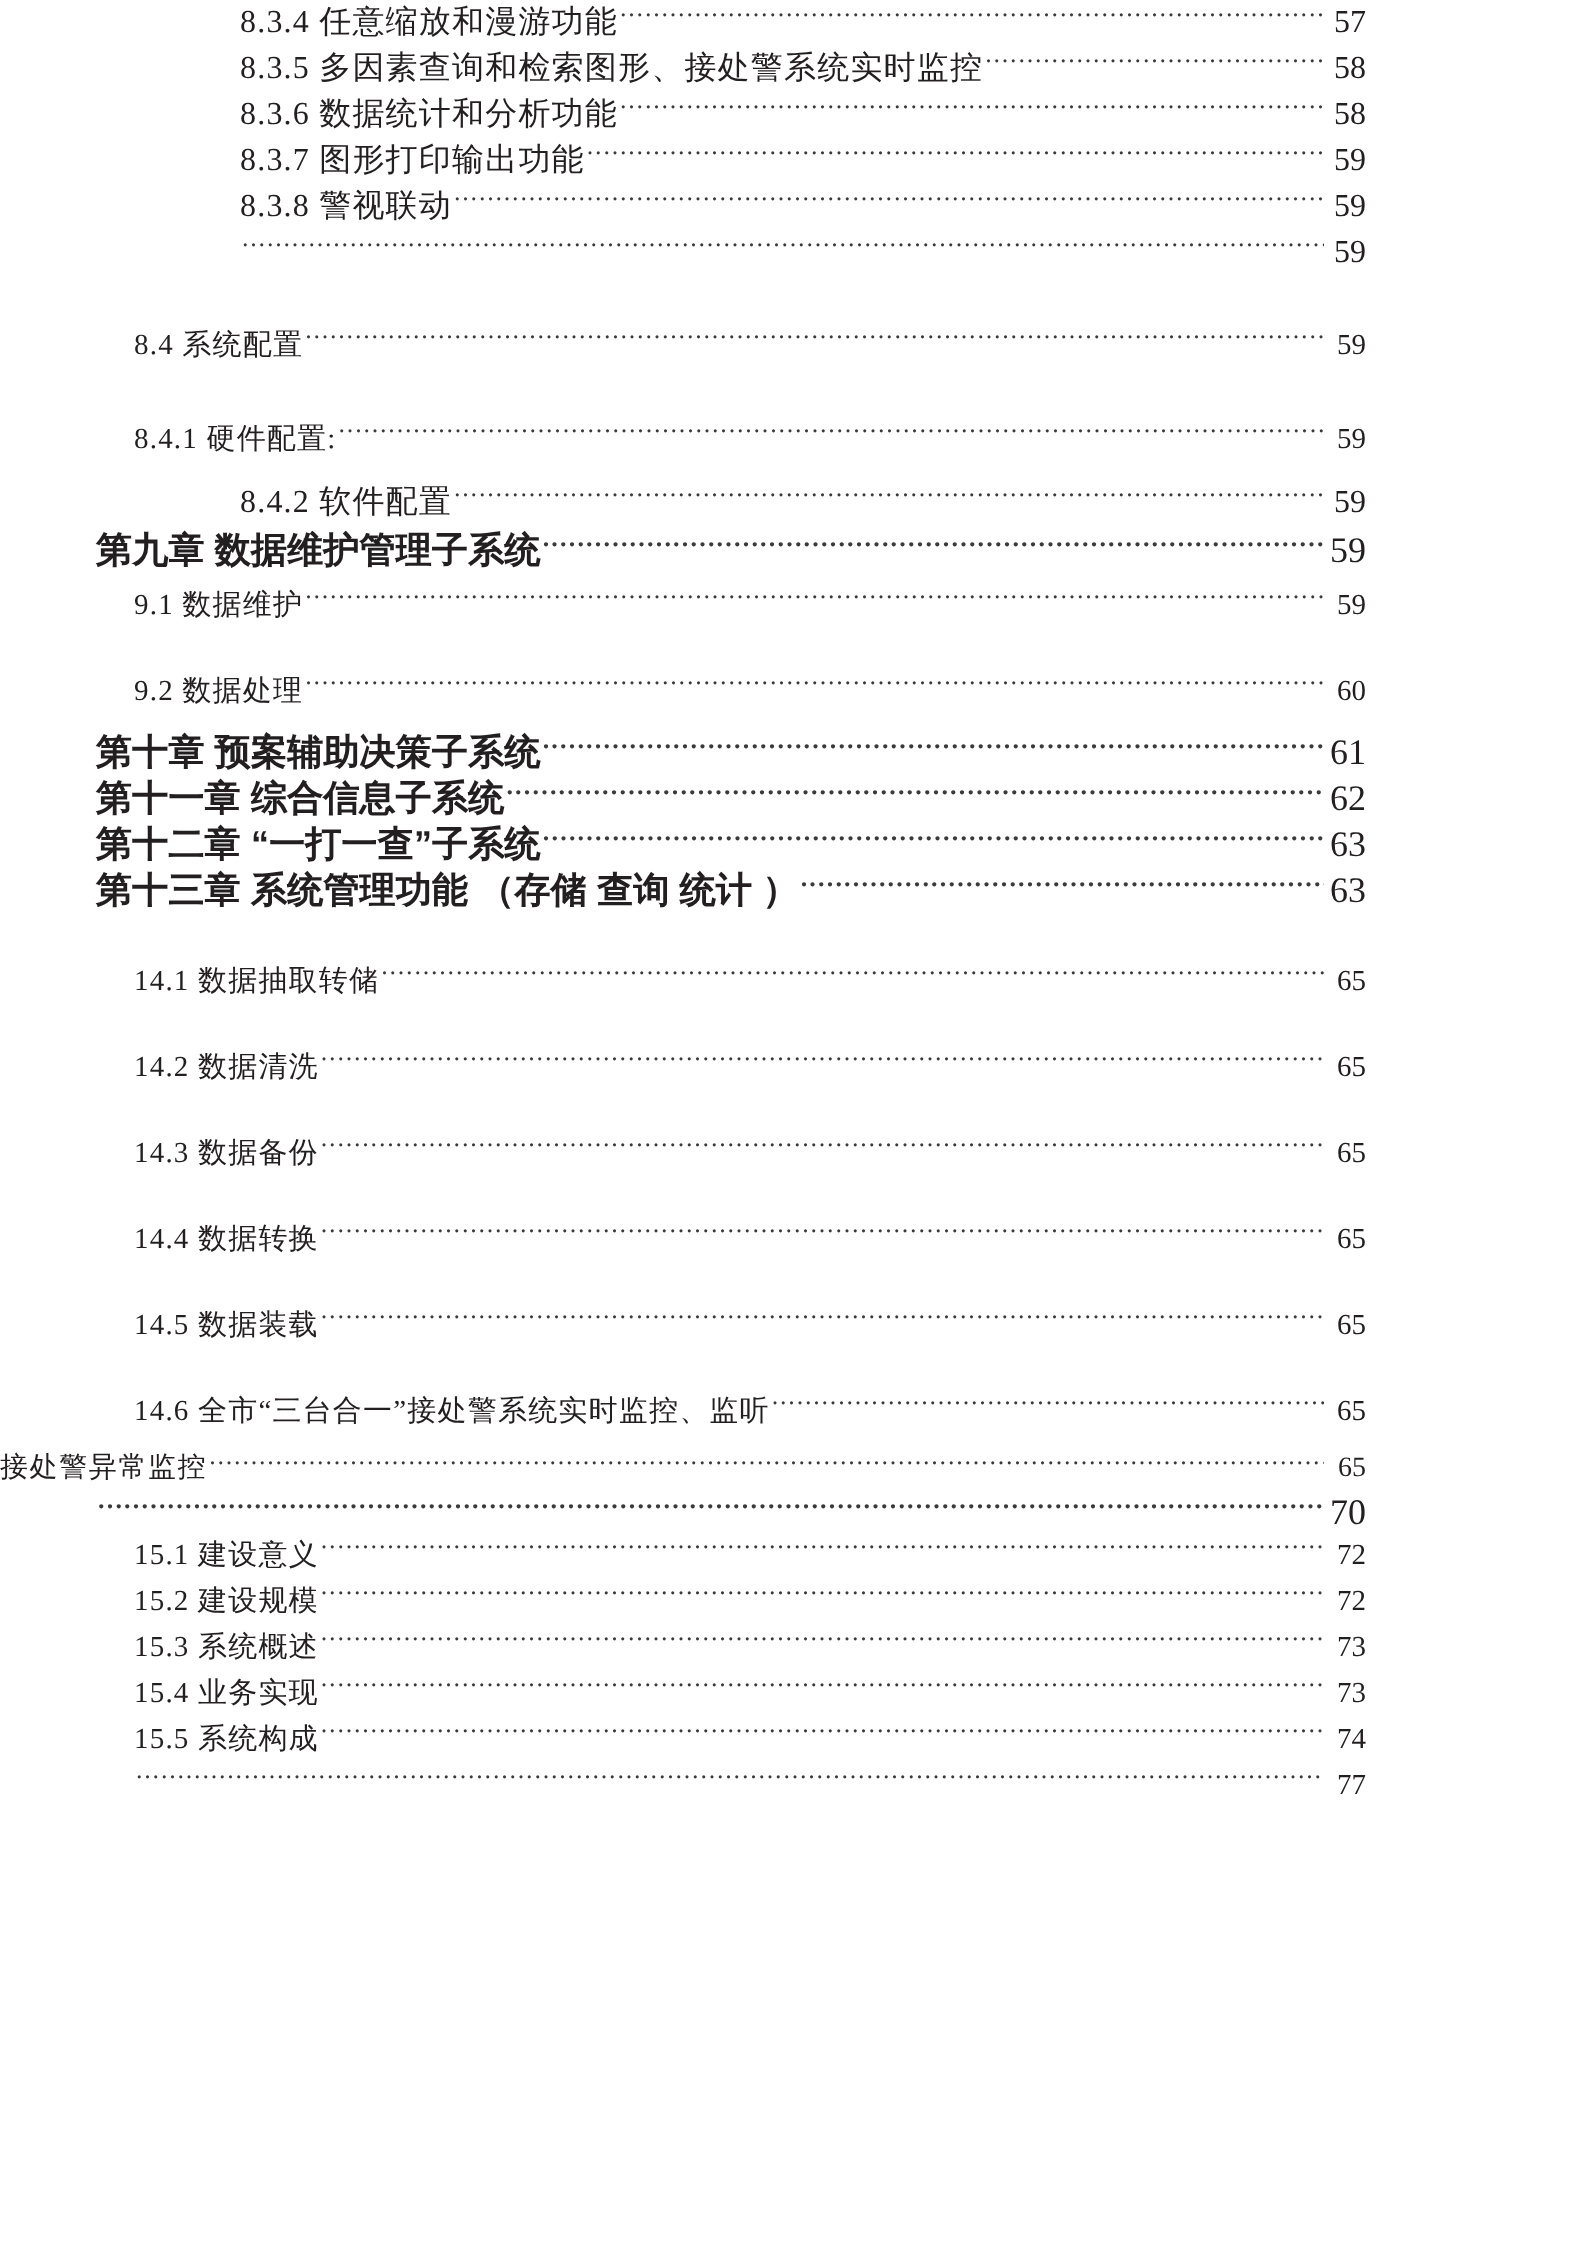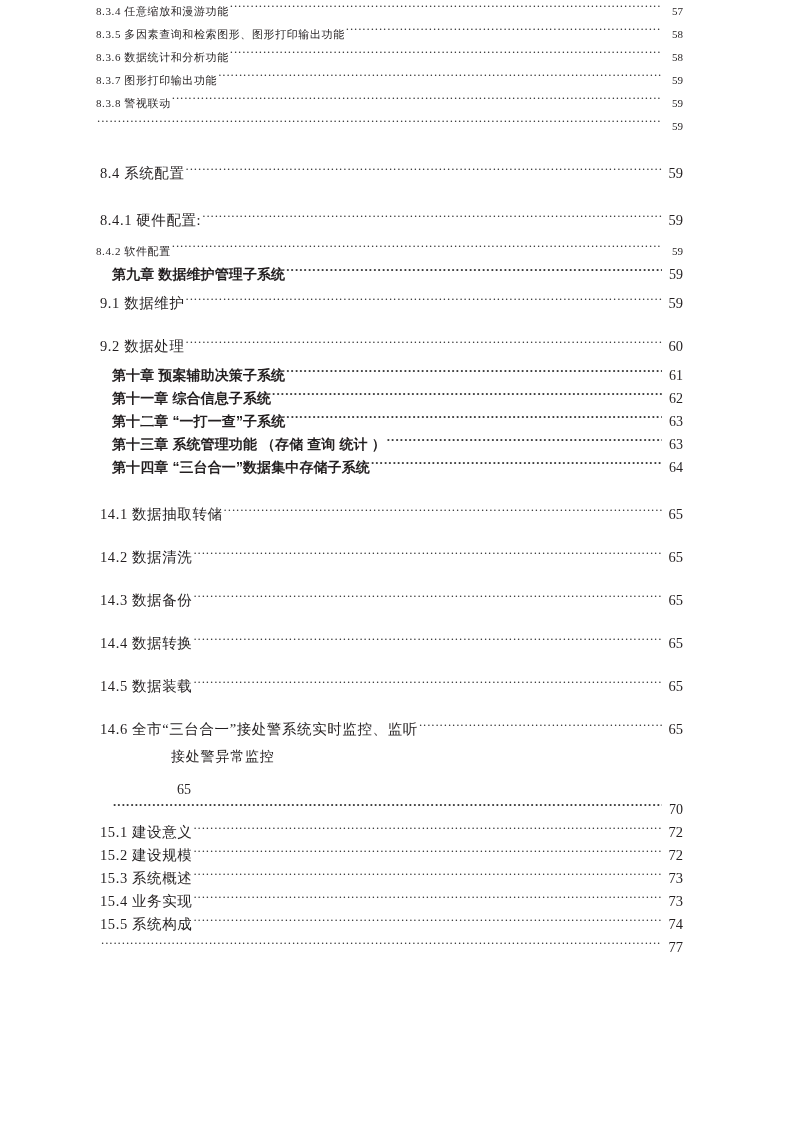--- a/index.html
+++ b/index.html
@@ -60,73 +60,71 @@
   }
 
   .toc-page {
     flex: 0 0 auto;
     text-align: right;
     min-width: 20px;
   }
 
   
   .lvl-3 {
-    padding-left: 96px;
-    font-size: 11px;
+    padding-left: 120px;
+    font-size: 16px;
     line-height: 23px;
   }
   .lvl-3 .toc-title { letter-spacing: 0.6px; }
 
   
   .lvl-2 {
-    padding-left: 100px;
+    padding-left: 67px;
     font-size: 14.5px;
     line-height: 23px;
   }
   .lvl-2 .toc-title { letter-spacing: 0.6px; }
 
   
   .lvl-1 {
-    padding-left: 112px;
+    padding-left: 48px;
     font-family: "Liberation Sans", "DejaVu Sans", sans-serif;
     font-weight: bold;
-    font-size: 14px;
+    font-size: 18px;
     line-height: 22px;
   }
   .lvl-1 .toc-title { letter-spacing: 0.1px; }
   .lvl-1 .toc-page  { font-family: "Liberation Serif","DejaVu Serif",serif; font-weight: normal; }
   .lvl-1 .toc-dots::after { letter-spacing: 1.1px; }
 
   
   .lvl-4 {
-    padding-left: 170px;
     font-size: 14px;
     line-height: 19px;
-    flex-direction: column;
   }
   .lvl-4 .toc-title { letter-spacing: 0.8px; }
 
   
   .sp-0  { margin-top: 0; }
   .sp-sm { margin-top: 8px; }
   .sp-md { margin-top: 6px; }
   .sp-lg { margin-top: 24px; }
   .sp-xl { margin-top: 20px; }
 </style>
 </head>
 <body>
 
 <div id="toc">
     <div class="toc-row lvl-3 sp-0">
       <span class="toc-title">8.3.4  任意缩放和漫游功能</span>
       <span class="toc-dots"></span>
       <span class="toc-page">57</span>
     </div>
     <div class="toc-row lvl-3 sp-0">
-      <span class="toc-title">8.3.5  多因素查询和检索图形、图形打印输出功能</span>
+      <span class="toc-title">8.3.5  多因素查询和检索图形、接处警系统实时监控</span>
       <span class="toc-dots"></span>
       <span class="toc-page">58</span>
     </div>
     <div class="toc-row lvl-3 sp-0">
       <span class="toc-title">8.3.6  数据统计和分析功能</span>
       <span class="toc-dots"></span>
       <span class="toc-page">58</span>
     </div>
     <div class="toc-row lvl-3 sp-0">
       <span class="toc-title">8.3.7  图形打印输出功能</span>
@@ -185,25 +183,20 @@
     <div class="toc-row lvl-1 sp-0">
       <span class="toc-title">第十二章  “一打一查”子系统</span>
       <span class="toc-dots"></span>
       <span class="toc-page">63</span>
     </div>
     <div class="toc-row lvl-1 sp-0">
       <span class="toc-title">第十三章   系统管理功能   （存储 查询 统计 ）</span>
       <span class="toc-dots"></span>
       <span class="toc-page">63</span>
     </div>
-    <div class="toc-row lvl-1 sp-0">
-      <span class="toc-title">第十四章   “三台合一”数据集中存储子系统</span>
-      <span class="toc-dots"></span>
-      <span class="toc-page">64</span>
-    </div>
     <div class="toc-row lvl-2 sp-lg">
       <span class="toc-title">14.1 数据抽取转储</span>
       <span class="toc-dots"></span>
       <span class="toc-page">65</span>
     </div>
     <div class="toc-row lvl-2 sp-xl">
       <span class="toc-title">14.2 数据清洗</span>
       <span class="toc-dots"></span>
       <span class="toc-page">65</span>
     </div>

